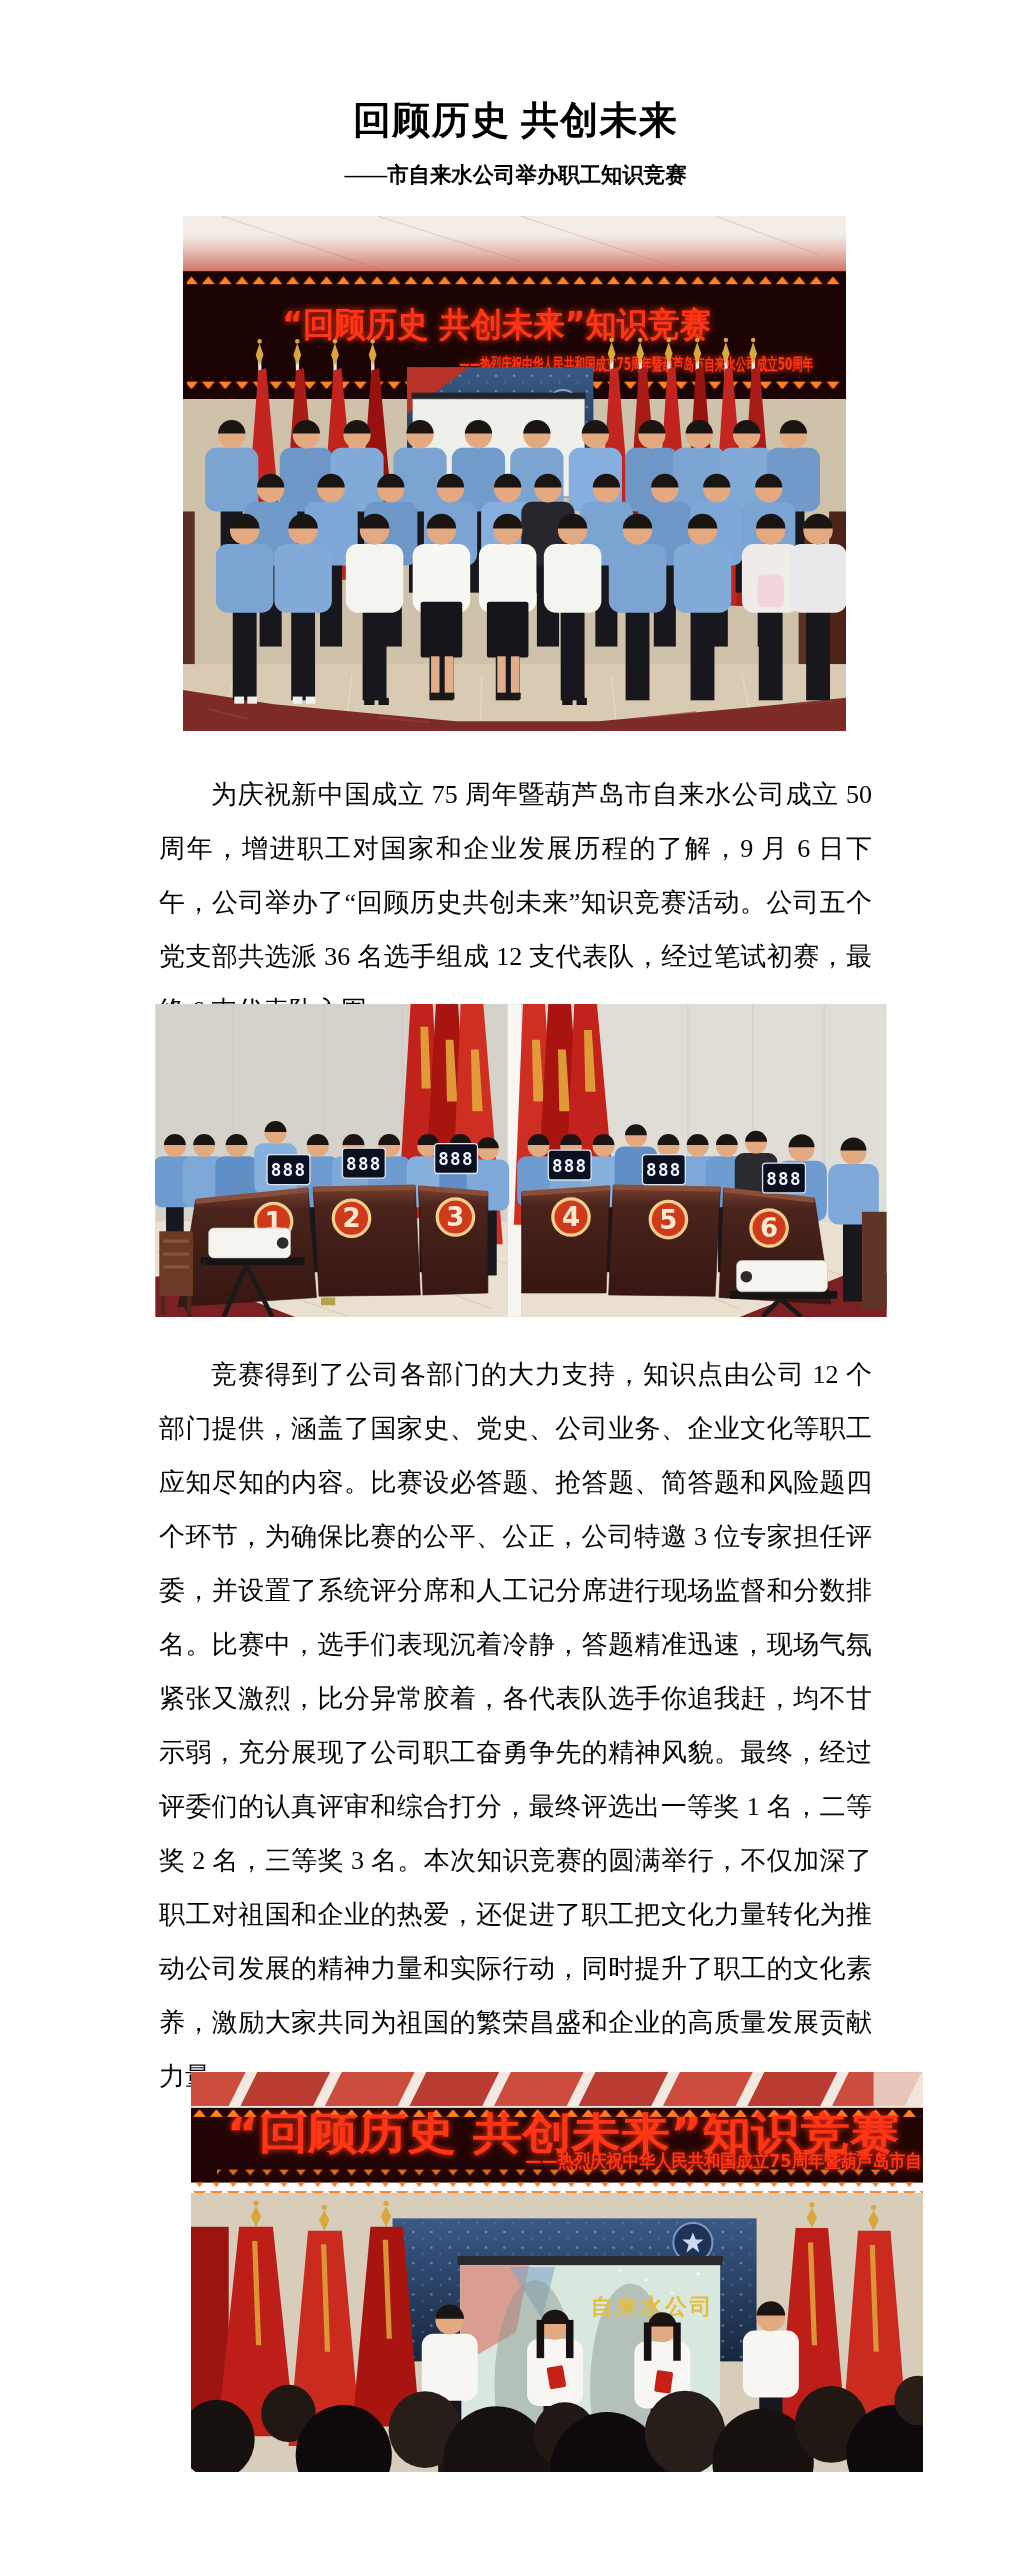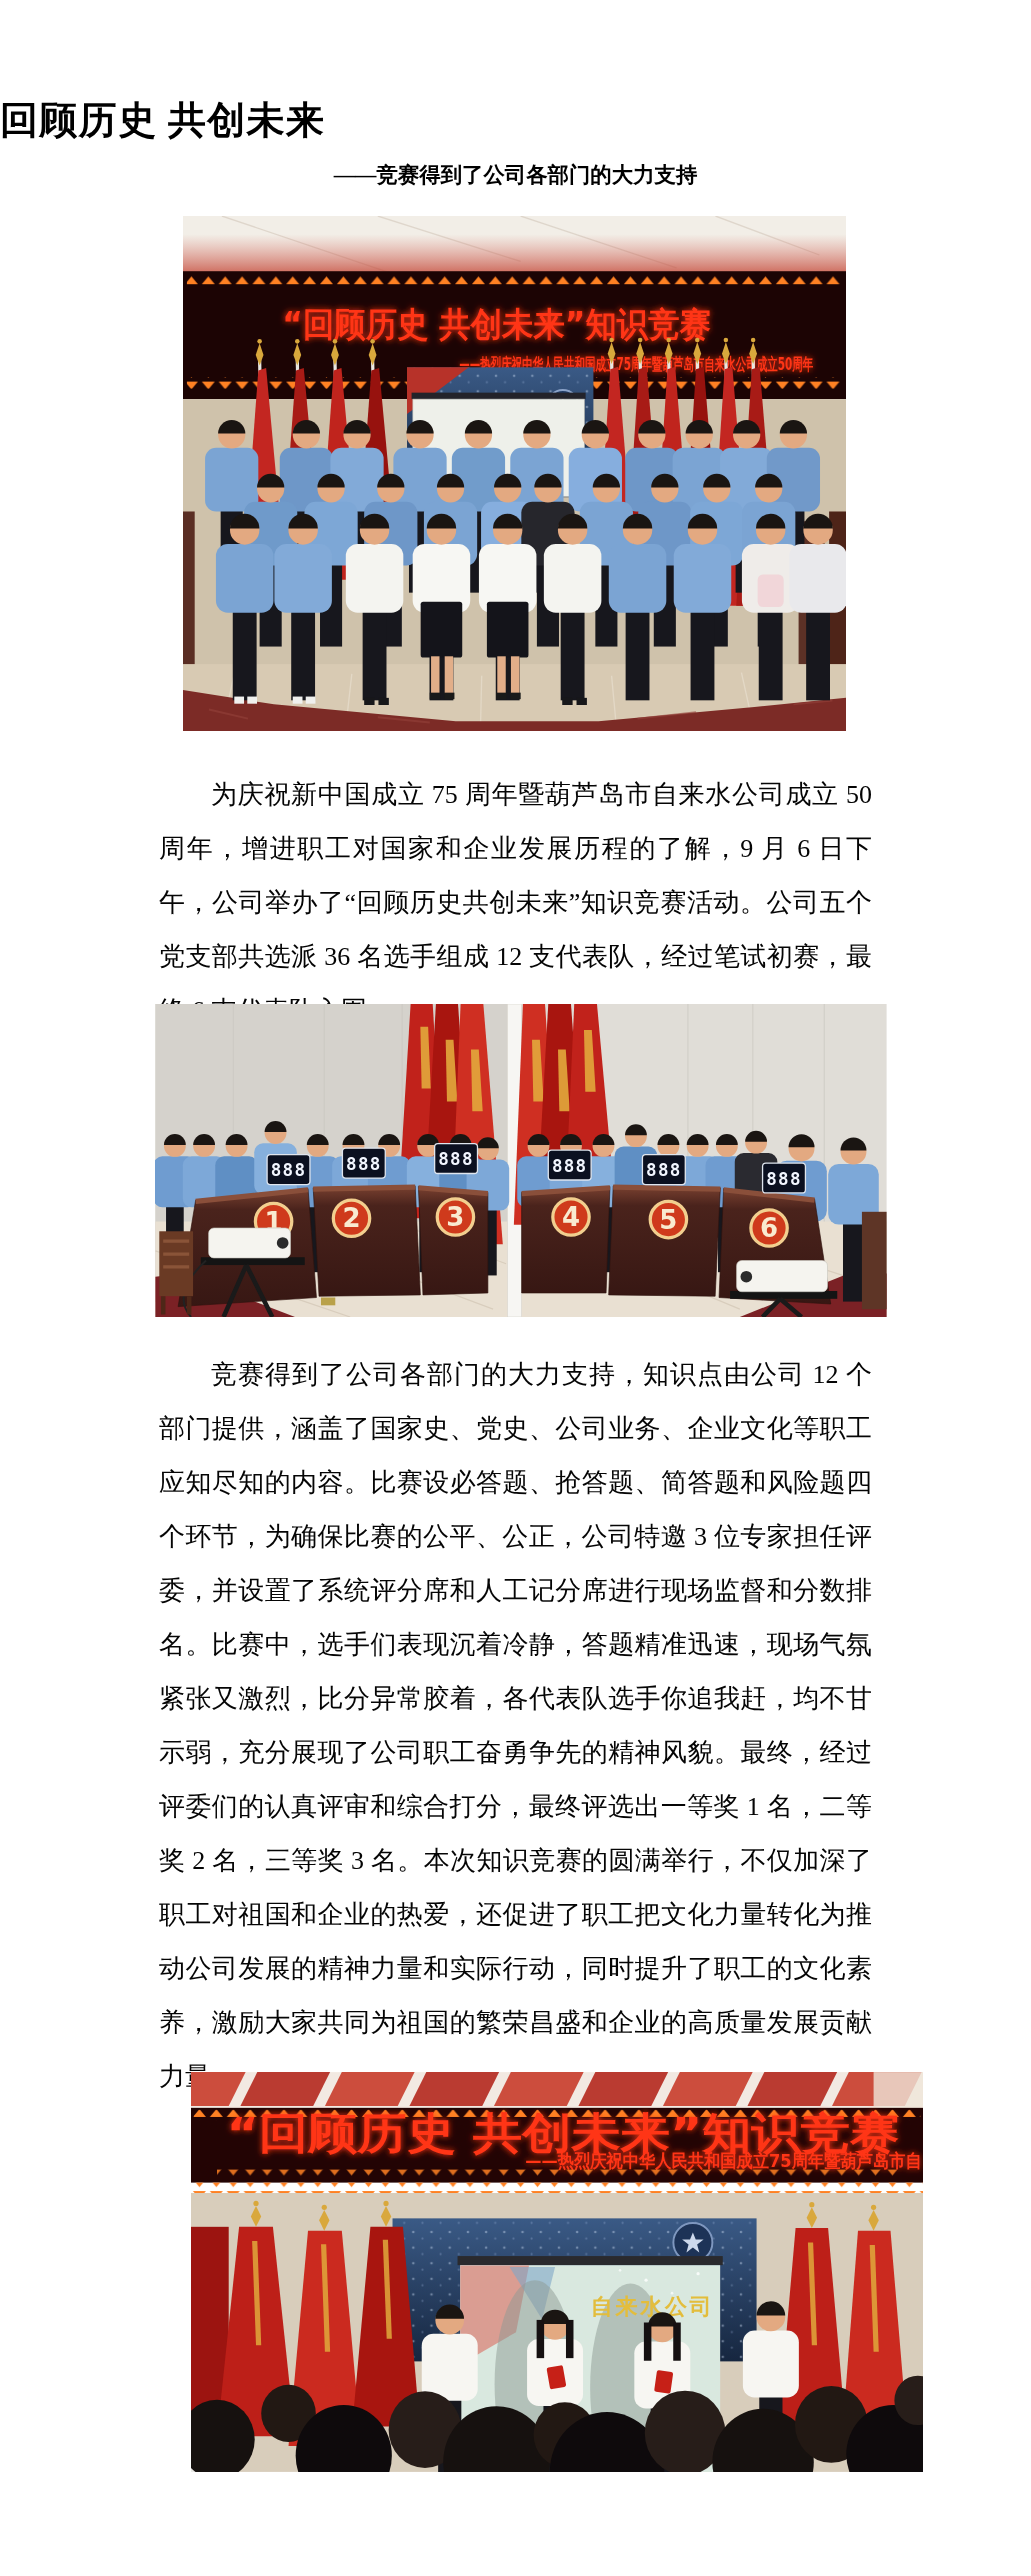--- a/index.html
+++ b/index.html
@@ -1,18 +1,18 @@
 <!DOCTYPE html>
 <html style="font-size:10.4px"><head>
 <meta charset="utf-8">
 <style>
   html,body{margin:0;padding:0;background:#ffffff;}
   .page{position:relative;width:1031px;height:2576px;margin:0 auto;background:#ffffff;overflow:hidden;
         font-family:"Liberation Serif","DejaVu Serif",serif;color:#000;}
-  .title{position:absolute;top:95px;left:0;width:100%;
+  .title{position:absolute;top:95px;left:0;width:100%;text-align:center;
          font-size:38px;font-weight:bold;letter-spacing:1.3px;}
   .subtitle{position:absolute;top:160px;left:0;width:100%;text-align:center;
             font-size:21.4px;font-weight:bold;}
   .para{position:absolute;left:159px;width:713px;font-size:26px;line-height:54px;
         text-align:justify;text-indent:52px;color:#050505;}
   #para1{top:742px;}
   #para2{top:1322px;}
   .photo{position:absolute;overflow:hidden;}
   #photo1{left:183px;top:216px;width:663px;height:515px;}
   #photo2{left:155px;top:1004px;width:732px;height:313px;}
@@ -20,21 +20,21 @@
   svg{display:block;}
   .ledfont{font-family:"DejaVu Sans","Liberation Sans",sans-serif;font-weight:bold;}
   .segfont{font-family:"DejaVu Sans Mono","Liberation Mono",monospace;font-weight:bold;}
 </style>
 </head>
 <body>
 
 <div class="page">
 
   <div class="title">回顾历史 共创未来</div>
-  <div class="subtitle">——竞赛得到了公司各部门的大力支持</div>
+  <div class="subtitle">——市自来水公司举办职工知识竞赛</div>
 
   <div class="photo" id="photo1">
   <svg width="663" height="515" viewBox="0 0 1021 793">
     <defs>
       <symbol id="person" overflow="visible">
         <rect x="-17" y="100" width="34" height="135" fill="#17171d"></rect>
         <rect x="-41" y="12" width="82" height="98" rx="17" fill="currentColor"></rect>
         <circle cx="0" cy="-8" r="21" fill="#e3a981"></circle>
         <path d="M -21 -10 A 21 21 0 0 1 21 -10 Z" fill="#1a1512"></path>
       </symbol>

